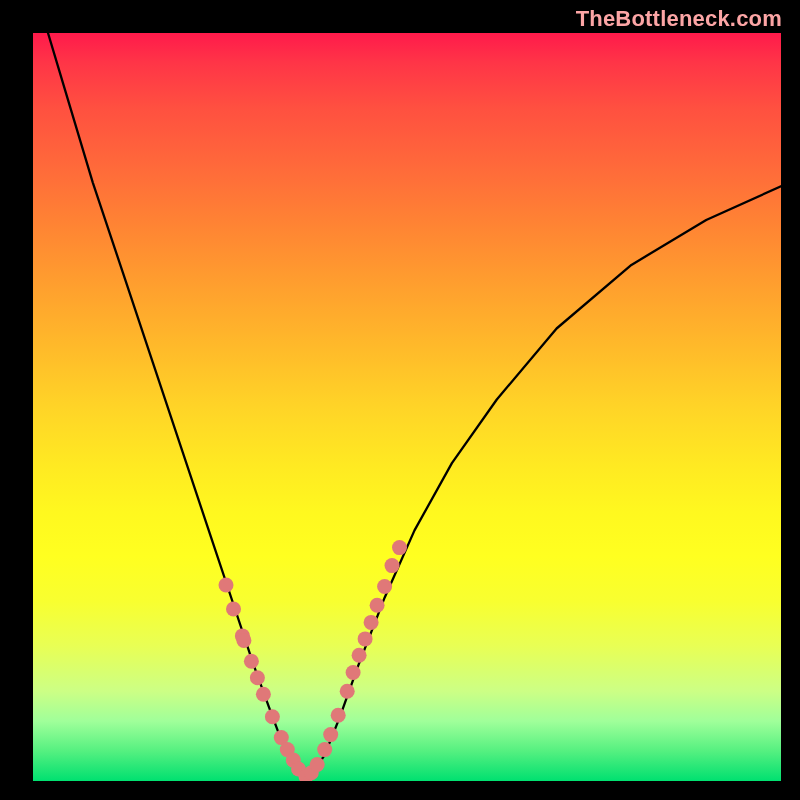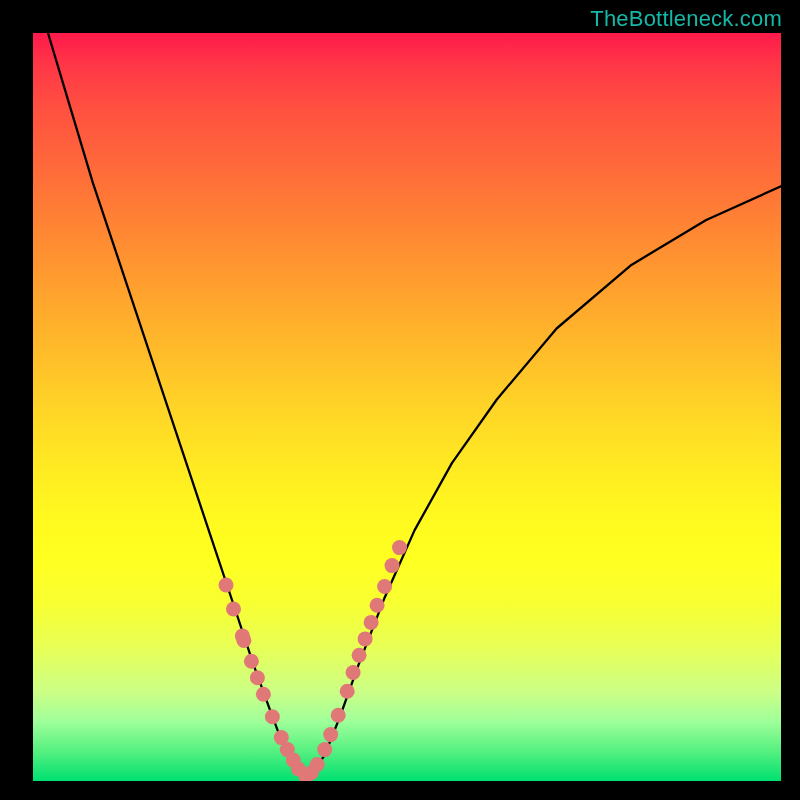--- a/index.html
+++ b/index.html
@@ -45,23 +45,23 @@
       #ccff85 88%,
       #a0ff9a 92%,
       #55f080 96%,
       #00e070 100%
     );
   }
   .watermark {
     position: absolute;
     top: 6px;
     right: 18px;
-    color: #14b8a6;
+    color: #fca5a5;
     font-size: 22px;
-    font-weight: 400;
+    font-weight: 700;
     letter-spacing: 0.2px;
   }
   svg.curve {
     position: absolute;
     inset: 0;
   }
 </style>
 </head>
 <body>
 

